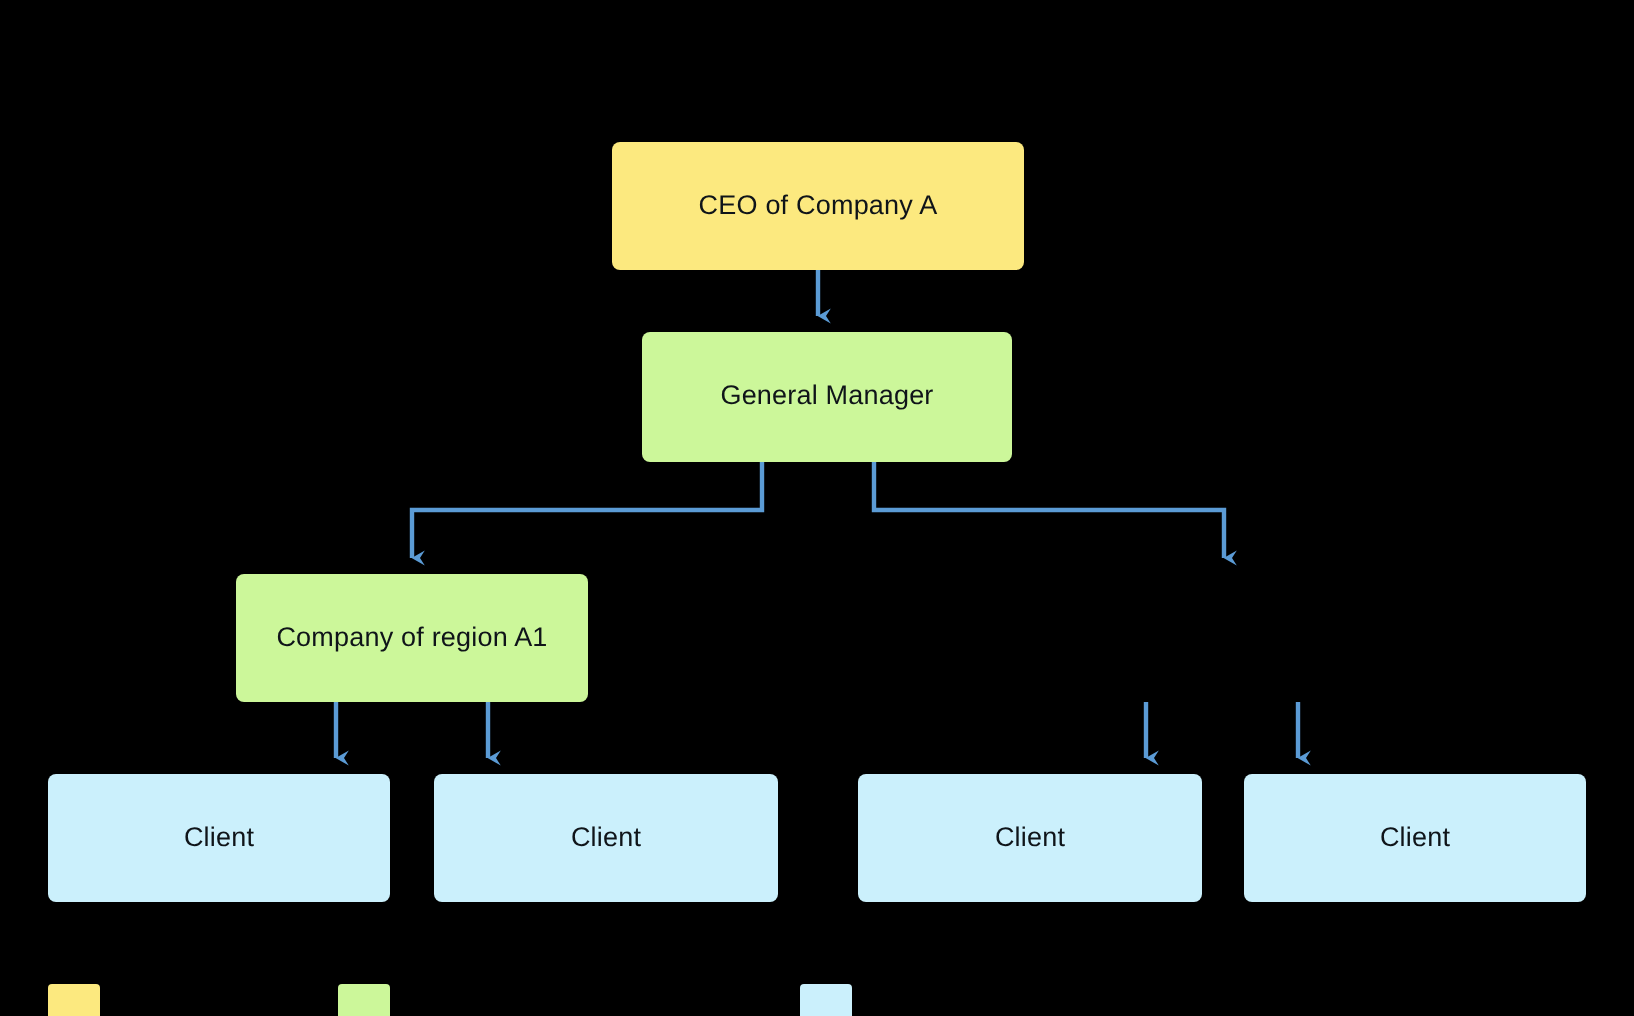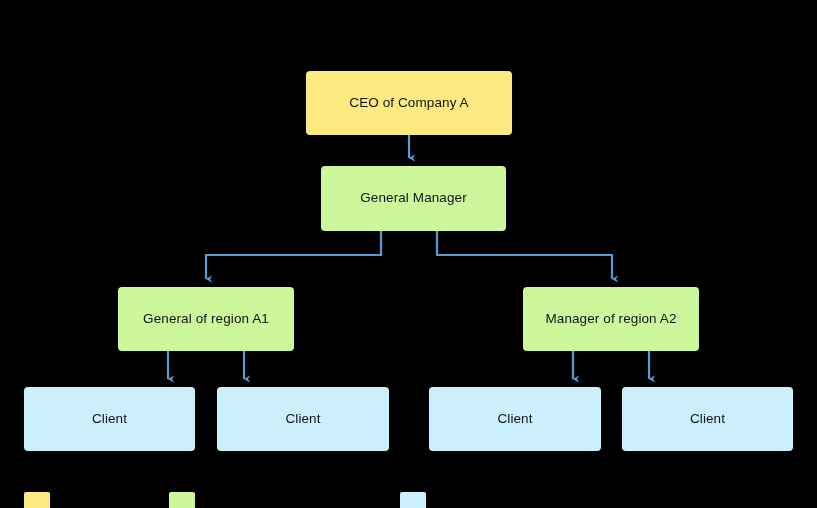--- a/index.html
+++ b/index.html
@@ -82,26 +82,23 @@
 
   <div class="node" style="left: 306px; top: 31px; width: 206px; height: 64px; background: rgb(252, 233, 127); color: rgb(15, 20, 25);">
     <span class="node-label">CEO of Company A</span>
   </div>
 
   <div class="node" style="left: 321px; top: 126px; width: 185px; height: 65px; background: rgb(204, 247, 154); color: rgb(15, 20, 25);">
     <span class="node-label">General Manager</span>
   </div>
 
   <div class="node" style="left: 118px; top: 247px; width: 176px; height: 64px; background: rgb(204, 247, 154); color: rgb(15, 20, 25);">
-    <span class="node-label">General of region A1</span>
+    <span class="node-label">Company of region A1</span>
   </div>
 
-  <div class="node" style="left: 523px; top: 247px; width: 176px; height: 64px; background: rgb(204, 247, 154); color: rgb(15, 20, 25);">
-    <span class="node-label">Manager of region A2</span>
-  </div>
 
   <div class="node" style="left: 24px; top: 347px; width: 171px; height: 64px; background: rgb(203, 240, 252); color: rgb(15, 20, 25);">
     <span class="node-label">Client</span>
   </div>
 
   <div class="node" style="left: 217px; top: 347px; width: 172px; height: 64px; background: rgb(203, 240, 252); color: rgb(15, 20, 25);">
     <span class="node-label">Client</span>
   </div>
 
   <div class="node" style="left: 429px; top: 347px; width: 172px; height: 64px; background: rgb(203, 240, 252); color: rgb(15, 20, 25);">

